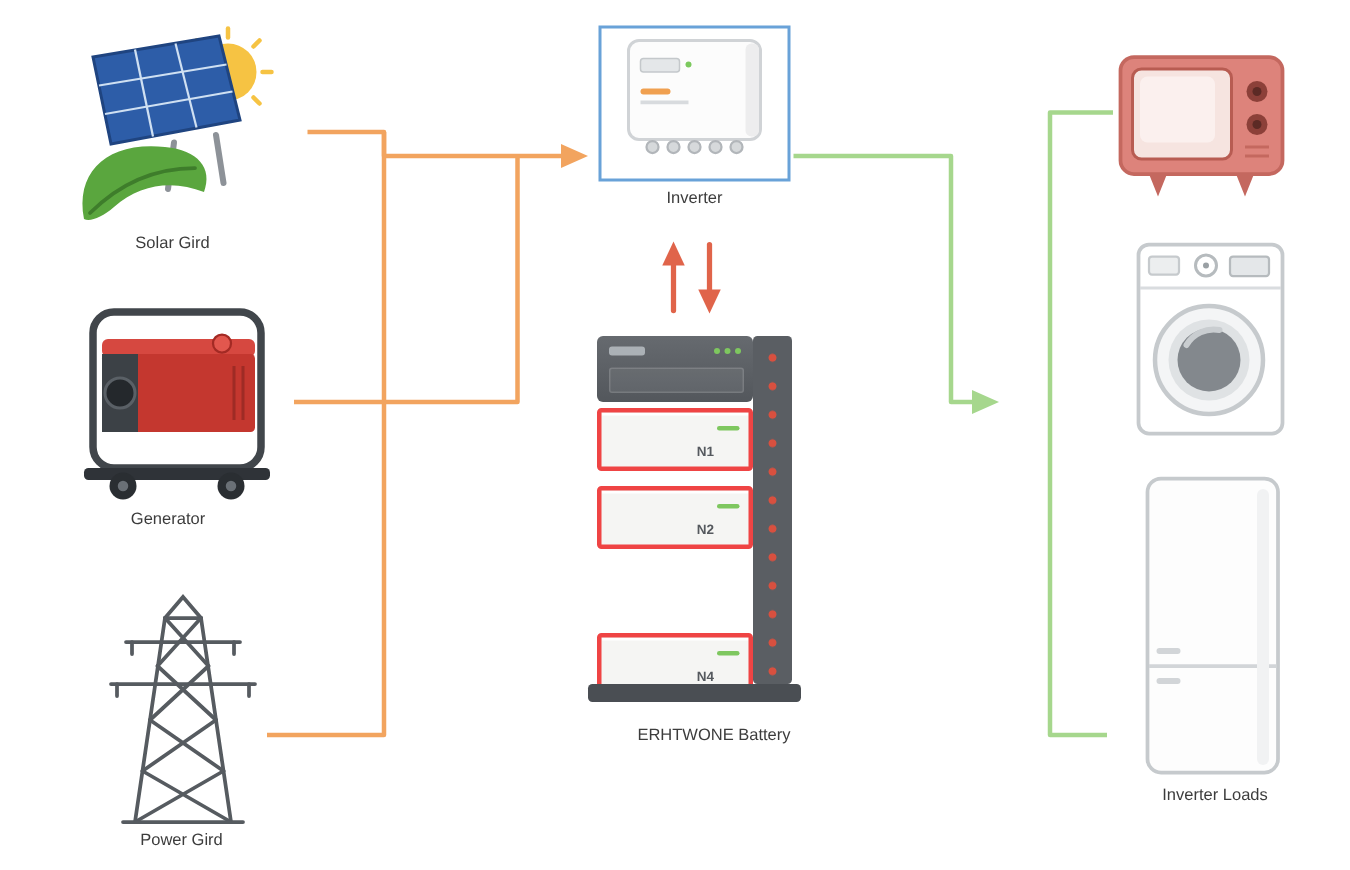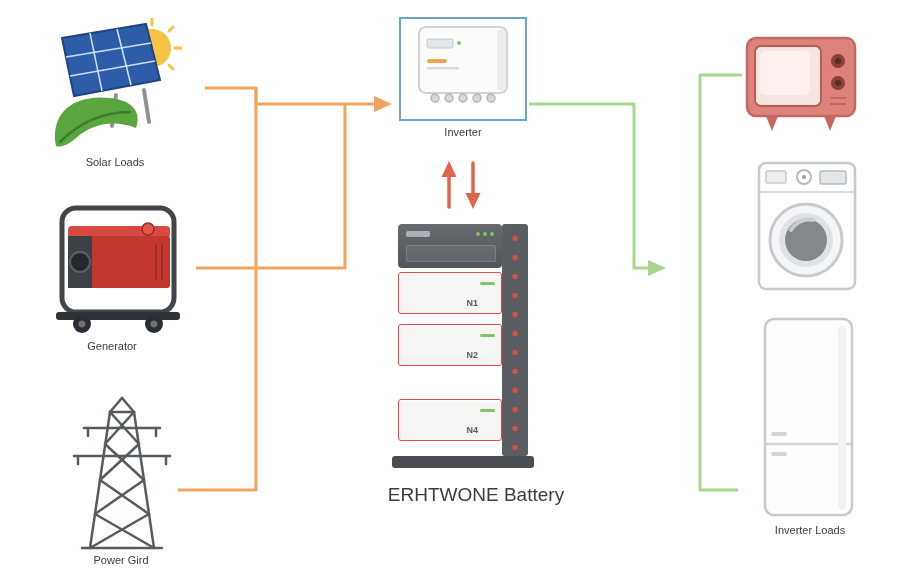--- a/index.html
+++ b/index.html
@@ -1,41 +1,41 @@
 <!DOCTYPE html>
 <html><head>
 <meta charset="utf-8">
 <style>
   html,body{margin:0;padding:0;background:#ffffff;}
   .canvas{position:relative;width:900px;height:580px;background:#ffffff;overflow:hidden;
           font-family:"Liberation Sans",sans-serif;}
   .abs{position:absolute;}
   svg{display:block;}
   .label{position:absolute;transform:translateX(-50%);font-size:11px;color:#3c3c3c;white-space:nowrap;}
-  .label.big{font-size:19px;}
+  .label.big{font-size:11px;}
 
   
   .inverter-box{position:absolute;left:399px;top:17px;width:128px;height:104px;
                 border:2px solid #69a2d8;background:#ffffff;box-sizing:border-box;}
 
   
   .battery{position:absolute;left:392px;top:220px;width:142px;height:248px;}
   .bat-top{position:absolute;left:6px;top:4px;width:104px;height:44px;border-radius:4px;
            background:linear-gradient(#666a6f,#53575c);}
   .bat-logo{position:absolute;left:8px;top:7px;width:24px;height:6px;border-radius:2px;background:#b9bec3;opacity:.85;}
   .bat-leds{position:absolute;right:8px;top:8px;width:4px;height:4px;border-radius:50%;background:#7ec75f;
             box-shadow:-7px 0 0 #7ec75f,-14px 0 0 #7ec75f;}
   .bat-slot{position:absolute;left:8px;top:21px;width:88px;height:15px;border-radius:2px;
             background:rgba(255,255,255,.07);border:1px solid rgba(255,255,255,.14);}
   .bat-rail{position:absolute;left:110px;top:4px;width:26px;height:232px;border-radius:3px;
             background-color:#5a5e63;
             background-image:radial-gradient(circle,#d8503f 2.4px,rgba(0,0,0,0) 2.9px);
             background-size:26px 19px;background-position:0 5px;}
   .bat-module{position:absolute;left:6px;width:104px;height:42px;background:#f5f5f3;
-              border:1px solid #ef4444;border-radius:3px;box-sizing:border-box;
+              border:3px solid #ef4444;border-radius:3px;box-sizing:border-box;
               box-shadow:inset 0 2px 0 #ffffff;}
   .bat-led{position:absolute;right:6px;top:9px;width:15px;height:3px;border-radius:2px;background:#7ec75f;}
   .bat-n{position:absolute;right:23px;bottom:5px;font-size:9px;font-weight:bold;color:#55595e;}
   .bat-base{position:absolute;left:0;top:236px;width:142px;height:12px;border-radius:3px;background:#4a4e53;}
 </style>
 </head>
 <body>
 
 <div class="canvas">
 
@@ -84,21 +84,21 @@
       <g stroke="#8d9298" stroke-width="4" stroke-linecap="round">
         <line x1="70" y1="87" x2="66" y2="118"></line>
         <line x1="98" y1="82" x2="103" y2="114"></line>
       </g>
       <g>
         <path d="M10,138 C4,106 26,86 64,90 C86,92 96,104 90,120 C70,112 48,114 30,130 C22,137 14,140 10,138 Z" fill="#5aa63e"></path>
         <path d="M14,134 C34,114 58,104 84,104" stroke="#3e7d2b" stroke-width="2.5" fill="none" stroke-linecap="round"></path>
       </g>
     </svg>
   </div>
-  <div class="label" style="left:115px;top:156px">Solar Loads</div>
+  <div class="label" style="left:115px;top:156px">Solar Gird</div>
 
   <div class="abs" style="left:48px;top:202px;width:140px;height:135px">
     <svg width="140" height="135" viewBox="0 0 140 135">
       <rect x="14" y="6" width="112" height="104" rx="14" fill="none" stroke="#41464b" stroke-width="5"></rect>
       <rect x="20" y="24" width="102" height="12" rx="4" fill="#d64840"></rect>
       <rect x="20" y="34" width="102" height="52" rx="3" fill="#c4372f"></rect>
       <circle cx="100" cy="27" r="6" fill="#e2574e" stroke="#a32a24" stroke-width="1.5"></circle>
       <rect x="20" y="34" width="24" height="52" fill="#3c4146"></rect>
       <circle cx="32" cy="60" r="10" fill="#24282c" stroke="#5a6066" stroke-width="2"></circle>
       <g stroke="#9e2b25" stroke-width="2">
@@ -166,21 +166,21 @@
     </div>
     <div class="bat-rail"></div>
     <div class="bat-module" style="top:52px">
       <span class="bat-led"></span>
       <span class="bat-n">N1</span>
     </div>
     <div class="bat-module" style="top:104px">
       <span class="bat-led"></span>
       <span class="bat-n">N2</span>
     </div>
-    <div class="bat-module" style="top:179px">
+    <div class="bat-module" style="top:202px">
       <span class="bat-led"></span>
       <span class="bat-n">N4</span>
     </div>
     <div class="bat-base"></div>
   </div>
   <div class="label big" style="left:476px;top:484px">ERHTWONE Battery</div>
 
   <div class="abs" style="left:744px;top:34px;width:118px;height:102px">
     <svg width="118" height="102" viewBox="0 0 118 102">
       <rect x="3" y="4" width="108" height="78" rx="9" fill="#dd837b" stroke="#c4685f" stroke-width="2.5"></rect>

